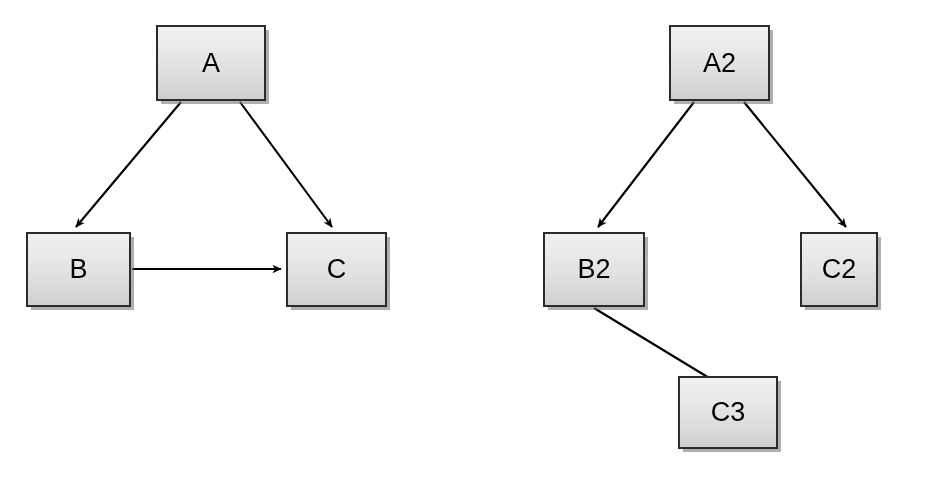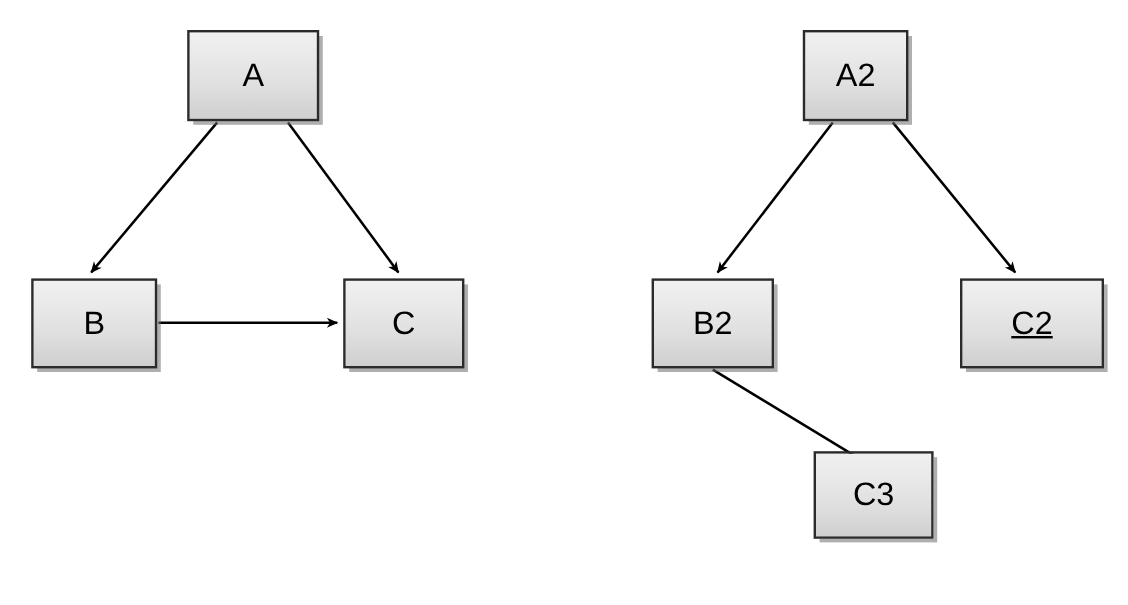--- a/index.html
+++ b/index.html
@@ -75,29 +75,29 @@
   </div>
 
   <div class="node" style="left:26px; top:232px; width:105px; height:75px;">
     <span class="node-label">B</span>
   </div>
 
   <div class="node" style="left:286px; top:232px; width:101px; height:75px;">
     <span class="node-label">C</span>
   </div>
 
-  <div class="node" style="left:669px; top:25px; width:88px; height:76px;">
+  <div class="node" style="left:669px; top:25px; width:101px; height:76px;">
     <span class="node-label">A2</span>
   </div>
 
   <div class="node" style="left:543px; top:232px; width:102px; height:75px;text-align:center;">
     <span class="node-label">B2</span>
   </div>
 
-  <div class="node" style="left:800px; top:232px; width:120px; height:75px;text-decoration:underline;">
+  <div class="node" style="left:800px; top:232px; width:78px; height:75px;">
     <span class="node-label">C2</span>
   </div>
 
   <div class="node" style="left:678px; top:376px; width:100px; height:73px;">
     <span class="node-label">C3</span>
   </div>
 
 </div>
 
 </body></html>

